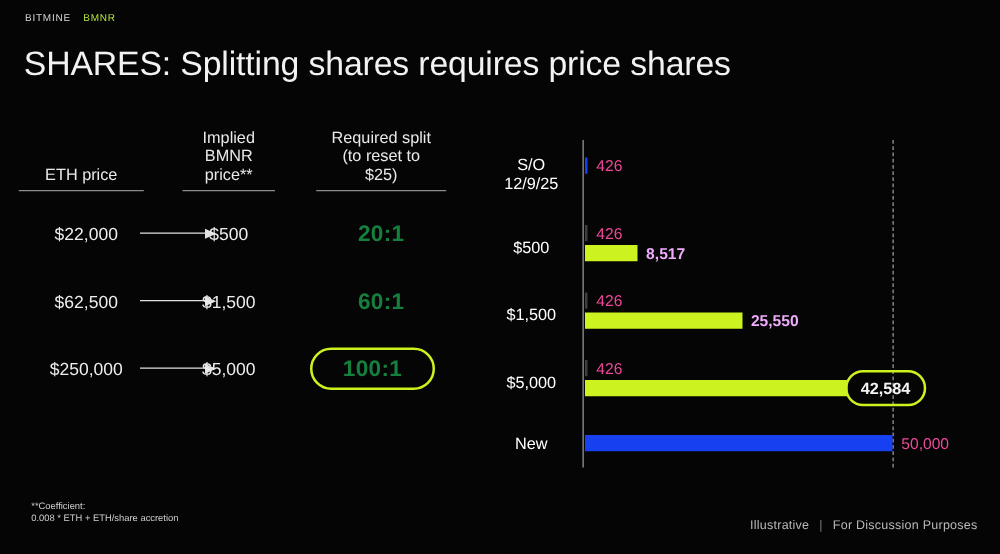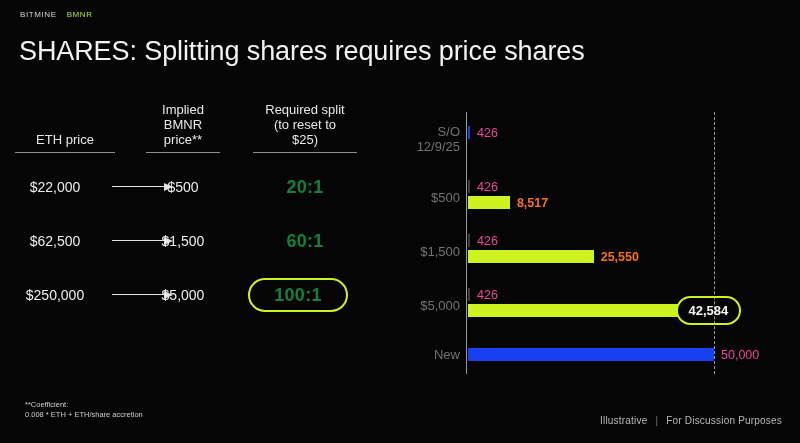--- a/index.html
+++ b/index.html
@@ -39,21 +39,21 @@
   #th-bmnr  { left:140px; top:14px;  width:86px; }
   #th-bmnr .rule { width:74px; }
   #th-split { left:240px; top:14px;  width:130px; }
   #th-split .rule { width:104px; }
 
   .trow { position:absolute; left:0; width:385px; height:26px; }
   #trow-0 { top:86px; }
   #trow-1 { top:140px; }
   #trow-2 { top:194px;padding-left:20px; }
 
-  .c-eth   { position:absolute; left:0;  width:110px; text-align:center;
+  .c-eth   { position:absolute; left:14px;  width:110px; text-align:center;
              font-size:14px; color:#ededed; line-height:26px; }
   .c-bmnr  { position:absolute; left:140px; width:86px;  text-align:center;
              font-size:14px; color:#ededed; line-height:26px; }
   .c-split { position:absolute; left:240px; width:130px; text-align:center;
              font-size:18px; font-weight:bold; color:#15803d; line-height:26px;
              letter-spacing:0.3px; }
   .c-split.ringed {
     border:2px solid #ccf21f; border-radius:18px; height:34px; line-height:30px;
     top:-4px; left:248px; width:100px;
   }
@@ -68,28 +68,28 @@
   }
 
   
   #chart-panel { position:absolute; left:390px; top:112px; width:410px; height:268px; }
   #chart-axis { position:absolute; left:76px; top:0; width:1.4px; height:262px; background:#9a9a9a; }
   #chart-dashline {
     position:absolute; left:324px; top:0; width:0; height:262px;
     border-left:1.4px dashed #9a9a9a;
   }
 
-  .cat { position:absolute; left:0; width:70px; text-align:right;
-         font-size:13px; color:#737373; line-height:15px; }
+  .cat { position:absolute; left:0; width:70px; text-align:center;
+         font-size:13px; color:#ffffff; line-height:15px; }
 
   .bar { position:absolute; left:78px; height:13px; }
 
   .vlabel { position:absolute; font-size:12.5px; line-height:13px; white-space:nowrap; }
   .vlabel.white { color:#ec4899;text-align:center; }
-  .vlabel.lime  { color:#f97316; font-weight:bold; }
+  .vlabel.lime  { color:#f0abfc; font-weight:bold; }
   .vlabel.pill {
     color:#f4f4f4; font-weight:bold; font-size:13px;
     border:2px solid #ccf21f; border-radius:16px;
     padding:6px 11px; line-height:13px;
   }
 
   
   #footnote {
     position:absolute; left:25px; top:400px;
     font-size:7.5px; color:#cfcfcf; line-height:10px;

